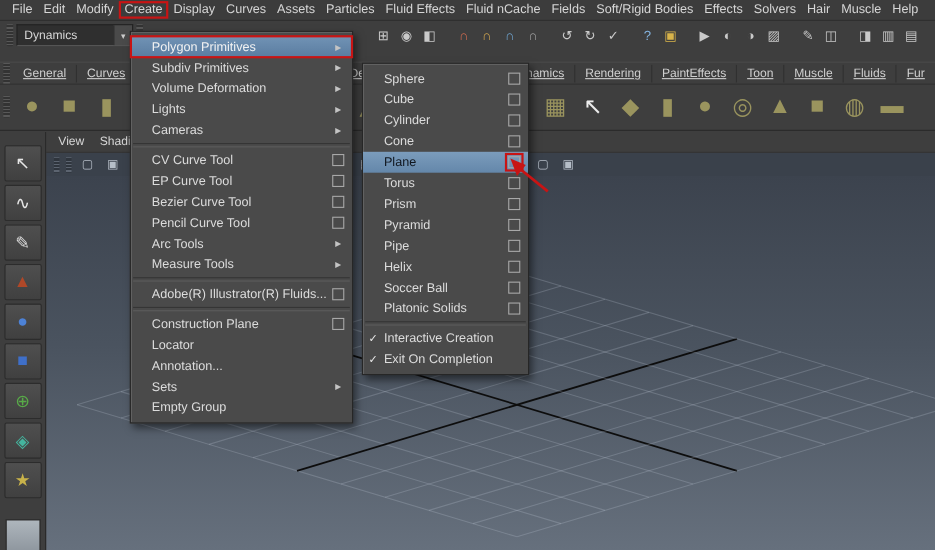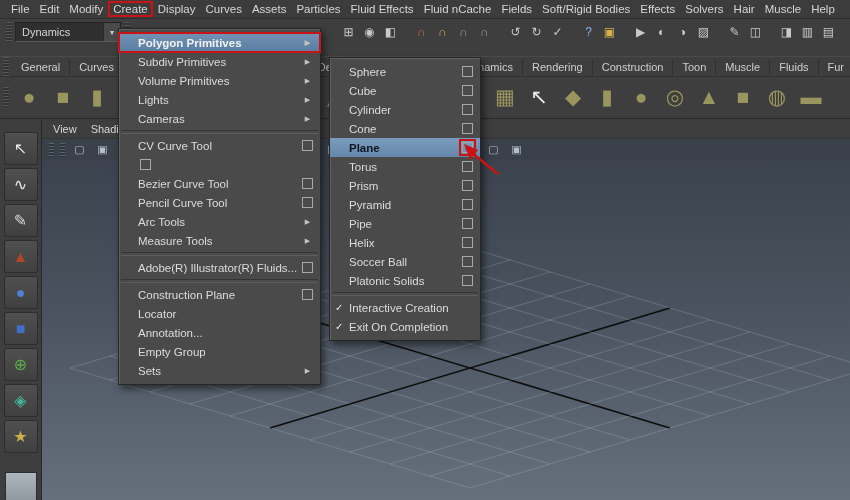--- a/index.html
+++ b/index.html
@@ -26,21 +26,21 @@
   .sl-icons{display:flex;align-items:center;overflow:hidden;}
   .sicon{width:21px;height:21px;display:flex;align-items:center;justify-content:center;
     font-size:12px;flex:0 0 auto;}
   .igap{width:10px;flex:0 0 auto;}
 
   .shelf-tabs-row{position:absolute;top:56px;left:0;right:0;height:19px;display:flex;
     align-items:center;border-top:1px solid #4a4a4a;border-bottom:1px solid #313131;
     overflow:hidden;}
   .tabs{display:flex;align-items:center;height:100%;}
   .stab{font-size:11px;color:#cfcfcf;padding:2px 9px;border-right:1px solid #303030;
-    white-space:nowrap;}
+    white-space:nowrap;text-decoration:underline;}
   .shelf-icons-row{position:absolute;top:76px;left:0;right:0;height:42px;display:flex;
     align-items:center;border-bottom:1px solid #2a2a2a;overflow:hidden;}
   .shicons{display:flex;align-items:center;}
   .shicon{width:34px;height:34px;display:flex;align-items:center;justify-content:center;
     font-size:21px;flex:0 0 auto;}
 
   
   .toolbox{position:absolute;top:120px;left:0;width:42px;bottom:0;background:#3e3e3e;
     border-right:1px solid #282828;display:flex;flex-direction:column;align-items:center;
     padding-top:12px;gap:3px;box-sizing:border-box;}
@@ -72,21 +72,21 @@
     padding:4px 0;box-sizing:border-box;z-index:20;}
   #create-menu{left:118px;top:28px;width:203px;}
   #poly-submenu{left:329px;top:57px;width:152px;z-index:21;}
   .mrow{position:relative;height:19px;display:flex;align-items:center;padding:0 5px;
     font-size:11.5px;color:#dcdcdc;}
   .chk{width:14px;font-size:10px;color:#eaeaea;flex:0 0 auto;}
   .lab{flex:1;white-space:nowrap;overflow:hidden;}
   .right{width:15px;display:flex;align-items:center;justify-content:center;
     font-size:7px;color:#c4c4c4;flex:0 0 auto;}
   .optbox{width:9px;height:9px;border:1px solid #a8a8a8;box-sizing:content-box;}
-  .mrow.hl{background:linear-gradient(#7193b5,#5a7ca0);font-weight:bold;}
+  .mrow.hl{background:linear-gradient(#7193b5,#5a7ca0);}
   #create-menu .mrow.hl .lab{color:#f2f2f2;}
   #poly-submenu .mrow.hl{background:linear-gradient(#7b9cbc,#6487aa);}
   #poly-submenu .mrow.hl .lab{color:#10161f;}
   .rowredbox::after{content:"";position:absolute;inset:-1px;border:2px solid #c81414;
     pointer-events:none;}
   .optredbox{outline:2px solid #c81414;outline-offset:1px;}
   .msep{height:2px;margin:2px 2px;border-top:1px solid #353535;border-bottom:1px solid #5c5c5c;}
 
   .red-arrow{position:absolute;left:456px;top:138px;z-index:30;}
 </style>
@@ -159,21 +159,21 @@
     <div class="tabs">
         <div class="stab">General</div>
         <div class="stab">Curves</div>
         <div class="stab">Surfaces</div>
         <div class="stab">Polygons</div>
         <div class="stab">Subdivs</div>
         <div class="stab">Deformation</div>
         <div class="stab">Animation</div>
         <div class="stab">Dynamics</div>
         <div class="stab">Rendering</div>
-        <div class="stab">Construction</div>
+        <div class="stab">PaintEffects</div>
         <div class="stab">Toon</div>
         <div class="stab">Muscle</div>
         <div class="stab">Fluids</div>
         <div class="stab">Fur</div>
       </div>
   </div>
 
   <div class="shelf-icons-row">
     <div class="grip"></div>
     <div class="shicons">
@@ -282,21 +282,21 @@
         <div class="lab">Polygon Primitives</div>
         <div class="right">▶</div>
       </div>
       <div class="mrow">
         <div class="chk"></div>
         <div class="lab">Subdiv Primitives</div>
         <div class="right">▶</div>
       </div>
       <div class="mrow">
         <div class="chk"></div>
-        <div class="lab">Volume Primitives</div>
+        <div class="lab">Volume Deformation</div>
         <div class="right">▶</div>
       </div>
       <div class="mrow">
         <div class="chk"></div>
         <div class="lab">Lights</div>
         <div class="right">▶</div>
       </div>
       <div class="mrow">
         <div class="chk"></div>
         <div class="lab">Cameras</div>
@@ -305,20 +305,21 @@
       <div class="msep"></div>
       <div class="mrow">
         <div class="chk"></div>
         <div class="lab">CV Curve Tool</div>
         <div class="right">
           <div class="optbox"></div>
         </div>
       </div>
       <div class="mrow">
         <div class="chk"></div>
+        <div class="lab">EP Curve Tool</div>
         <div class="right">
           <div class="optbox"></div>
         </div>
       </div>
       <div class="mrow">
         <div class="chk"></div>
         <div class="lab">Bezier Curve Tool</div>
         <div class="right">
           <div class="optbox"></div>
         </div>
@@ -361,27 +362,27 @@
         <div class="lab">Locator</div>
         <div class="right"></div>
       </div>
       <div class="mrow">
         <div class="chk"></div>
         <div class="lab">Annotation...</div>
         <div class="right"></div>
       </div>
       <div class="mrow">
         <div class="chk"></div>
+        <div class="lab">Sets</div>
+        <div class="right">▶</div>
+      </div>
+      <div class="mrow">
+        <div class="chk"></div>
         <div class="lab">Empty Group</div>
         <div class="right"></div>
-      </div>
-      <div class="mrow">
-        <div class="chk"></div>
-        <div class="lab">Sets</div>
-        <div class="right">▶</div>
       </div>
     </div>
   <div class="menu-panel" id="poly-submenu">
       <div class="mrow">
         <div class="chk"></div>
         <div class="lab">Sphere</div>
         <div class="right">
           <div class="optbox"></div>
         </div>
       </div>

